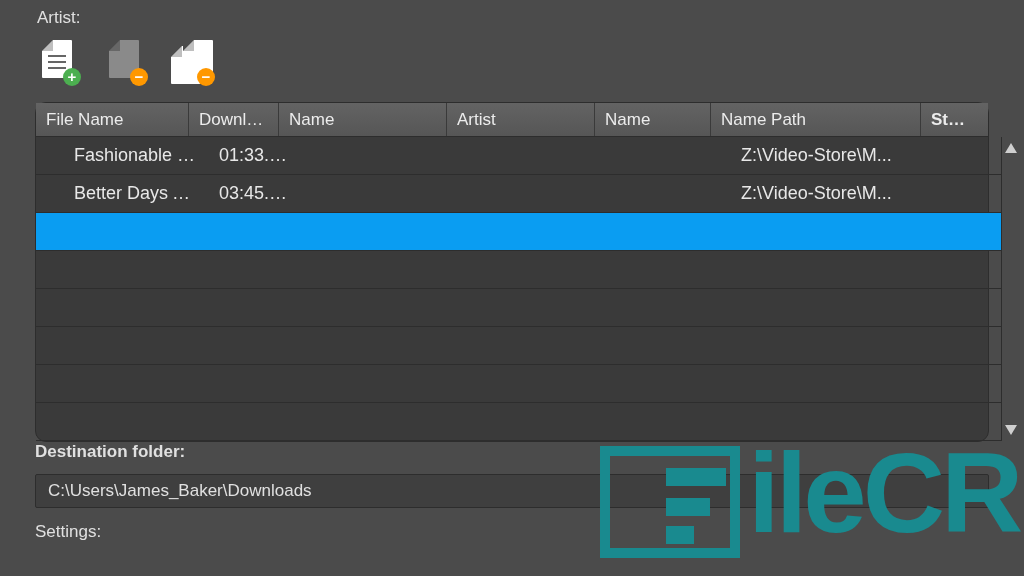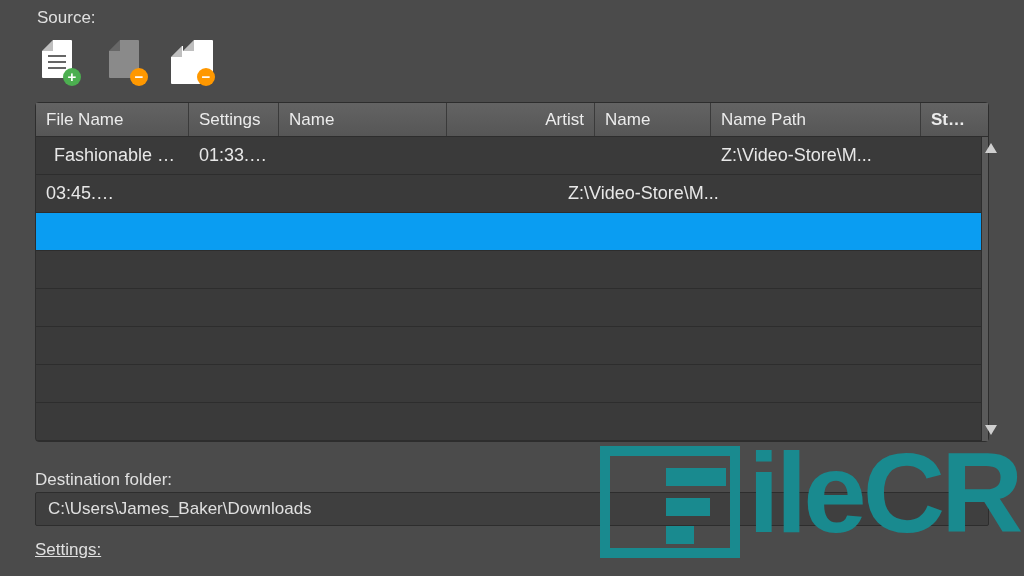--- a/index.html
+++ b/index.html
@@ -67,55 +67,56 @@
   .badge.minus  { background:#ff9800; }
   .badge.minus2 { background:#ff9800; }
   .doc-pair .sheet-b { left:0; top:6px; }
   .doc-pair .sheet-a { left:12px; top:0; }
   .doc-pair .fold-b  { left:0; top:6px; }
   .doc-pair .fold-a  { left:12px; top:0; }
 
   .table-wrap {
     border: 1px solid #2d2d2d;
     background: #3a3a3a;
-    border-radius: 4px;
+    border-radius: 11px;
   }
   .thead {
     display: flex;
     background: linear-gradient(#636363, #565656);
     border-bottom: 1px solid #2d2d2d;
     height: 34px;
   }
   .th {
     padding: 7px 10px 6px 10px;
     border-right: 1px solid #3a3a3a;
     color: #ececec;
     overflow: hidden;
     white-space: nowrap;
     text-overflow: ellipsis;
     font-size: 17px;
   }
   .col-filename { width: 153px; }
   .col-duration { width: 90px; }
   .col-title    { width: 168px; }
-  .col-artist   { width: 148px; text-align: right; }
+  .col-artist   { width: 148px; }
   .col-album    { width: 116px; }
   .col-filepath { width: 210px; }
   .col-status   { width: 60px; border-right: none; font-weight: bold; }
 
   .tbody { position: relative; }
   .body-scroll {
     display:flex;
   }
   .rows { flex:1; }
   .tr {
     display:flex;
     height: 38px;
     border-bottom: 1px solid #2d2d2d;
     align-items: center;
+    padding-left: 20px;
   }
   .tr.selected { background:#0a9df2; }
   .td {
     padding: 0 10px;
     overflow:hidden; white-space:nowrap; text-overflow: ellipsis;
     color:#e8e8e8;
     font-size: 18px;
   }
   .td.col-filename { padding-left: 18px; }
 
@@ -129,46 +130,45 @@
     position:absolute; left:3px; width:0; height:0;
     border-left:6px solid transparent;
     border-right:6px solid transparent;
   }
   .sb-arrow.up   { top:6px;  border-bottom:10px solid #cfcfcf; }
   .sb-arrow.down { bottom:6px; border-top:10px solid #cfcfcf; }
 
   .tbody .scrollbar { height: 304px; }
 
   .dest-label {
-    margin-top: 28px;
     font-size: 17px;
     color:#e0e0e0;
+    font-weight:bold;
   }
   .dest-row {
-    margin-top: 2px;
+    margin-top: 12px;
     display:flex;
     gap:8px;
     align-items:center;
   }
   .dest-input {
     flex:1;
     height: 34px;
     border: 1px solid #2d2d2d;
     background: #3f3f3f;
     color:#e0e0e0;
     padding: 6px 12px;
     font-size: 17px;
     border-radius: 2px;
   }
 
   .settings-label {
     margin-top: 14px;
     font-size: 17px;
     color:#e0e0e0;
-    text-decoration:underline;
   }
 
   
   .watermark {
     position:absolute;
     right: 0px;
     bottom: 6px;
     width: 450px;
     height: 128px;
     pointer-events: none;
@@ -185,21 +185,21 @@
   .wm-f-bar3 { position:absolute; left:92px; top:84px; width:28px; height:18px; background:#198a8f; }
   .wm-text {
     position:absolute; left:174px; top:-6px;
     font-size:114px; font-weight:800; letter-spacing:-4px;
     color:#198a8f; line-height:1;
   }
 </style>
 </head>
 <body>
 
-<div class="source-label">Source:</div>
+<div class="source-label">Artist:</div>
 
 <div class="toolbar">
   <div class="tool-icon">
     <div class="doc-sheet white"></div>
     <div class="doc-fold white"></div>
     <div class="doc-lines">
         <span></span>
         <span></span>
         <span></span>
       </div>
@@ -215,40 +215,41 @@
     <div class="doc-fold white fold-b"></div>
     <div class="doc-sheet white sheet-a"></div>
     <div class="doc-fold white fold-a"></div>
     <div class="badge minus2">−</div>
   </div>
 </div>
 
 <div class="table-wrap">
   <div class="thead">
     <div class="th col-filename">File Name</div>
-    <div class="th col-duration">Settings</div>
+    <div class="th col-duration">Downloads</div>
     <div class="th col-title">Name</div>
     <div class="th col-artist">Artist</div>
     <div class="th col-album">Name</div>
     <div class="th col-filepath">Name Path</div>
     <div class="th col-status">Status</div>
   </div>
   <div class="tbody">
     <div class="body-scroll">
       <div class="rows" id="rows">
           <div class="tr">
             <div class="td col-filename">Fashionable R...</div>
             <div class="td col-duration">01:33.44</div>
             <div class="td col-title"></div>
             <div class="td col-artist"></div>
             <div class="td col-album"></div>
             <div class="td col-filepath">Z:\Video-Store\M...</div>
             <div class="td col-status"></div>
           </div>
           <div class="tr">
+            <div class="td col-filename">Better Days A...</div>
             <div class="td col-duration">03:45.00</div>
             <div class="td col-title"></div>
             <div class="td col-artist"></div>
             <div class="td col-album"></div>
             <div class="td col-filepath">Z:\Video-Store\M...</div>
             <div class="td col-status"></div>
           </div>
           <div class="tr selected">
             <div class="td col-filename"></div>
             <div class="td col-duration"></div>

